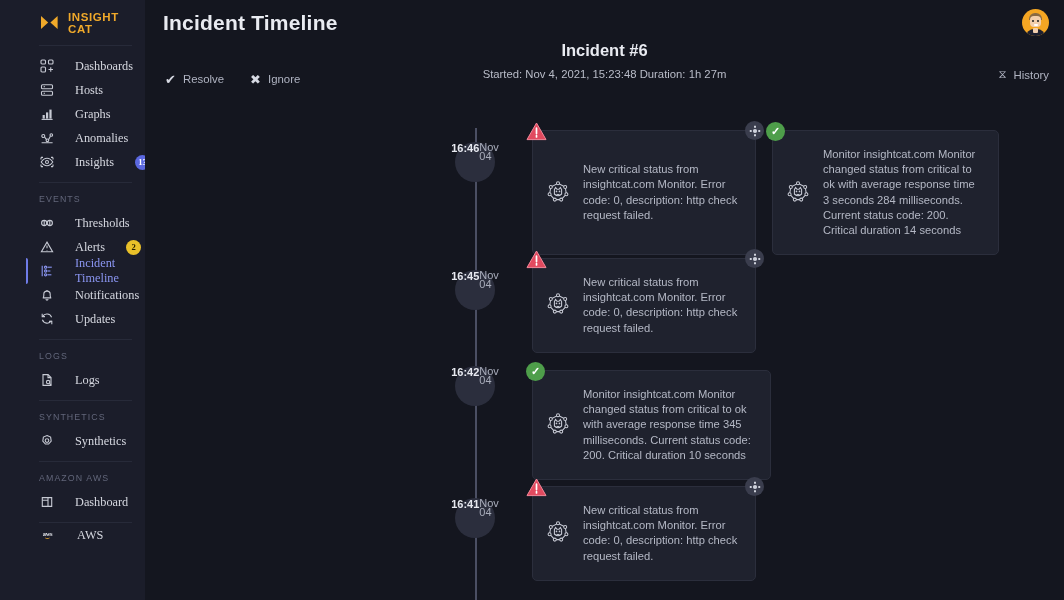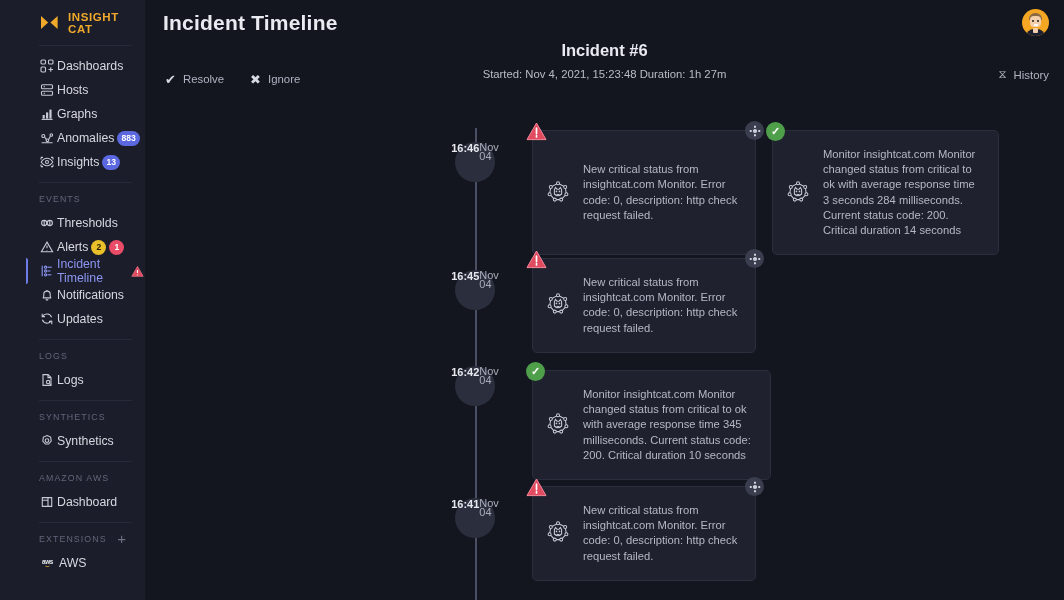--- a/index.html
+++ b/index.html
@@ -29,26 +29,27 @@
   .brand-mark { width: 21px; height: 15px; position: relative; flex: 0 0 21px; }
   .brand-name {
     color: #f0a92a; font-size: 11.5px; font-weight: bold;
     letter-spacing: .6px;
   }
   .divider { height: 1px; background: #272a39; margin: 0 13px; }
   .nav-group { padding: 8px 0 8px 0; }
   .nav-item {
     height: 24px;
     display: flex; align-items: center;
-    gap: 3px;
+    gap: 21px;
     padding-left: 13px;
     color: #d6d8e0;
     font-size: 12.3px;
     position: relative;
     cursor: pointer;
+    font-family: Liberation Serif, serif;
   }
   .nav-item + .nav-item { margin-top: 0; }
   .nav-group .nav-item { margin-bottom: 0; height: 24px; }
   .nav-item .ico {
     width: 15px; height: 15px; flex: 0 0 15px;
     display: flex; align-items: center; justify-content: center;
     color: #c7cad4;
   }
   .nav-item .ico svg { display: block; }
   .nav-item.active { color: #8b96f2; }
@@ -376,24 +377,20 @@
         <svg width="14" height="14" viewBox="0 0 14 14" fill="none" stroke="currentColor" stroke-width="1.1">
           <path d="M2.3 2.6h9.4v8.8H2.3z"></path>
             <path d="M8 2.6v8.8M2.3 5.2h5.7"></path>
         </svg>
       </span>
       <span>Dashboard</span>
     </div>
 
     <div class="divider" style="margin-top:8px"></div>
 
-    <div class="sec-label">
-      <span>EXTENSIONS</span>
-      <span class="plus">+</span>
-    </div>
     <div class="nav-item">
       <span class="aws-logo">
         <span class="txt">aws</span>
           <span class="swoosh">⌣</span>
       </span>
       <span>AWS</span>
     </div>
   </aside>
 
   <main class="main">

